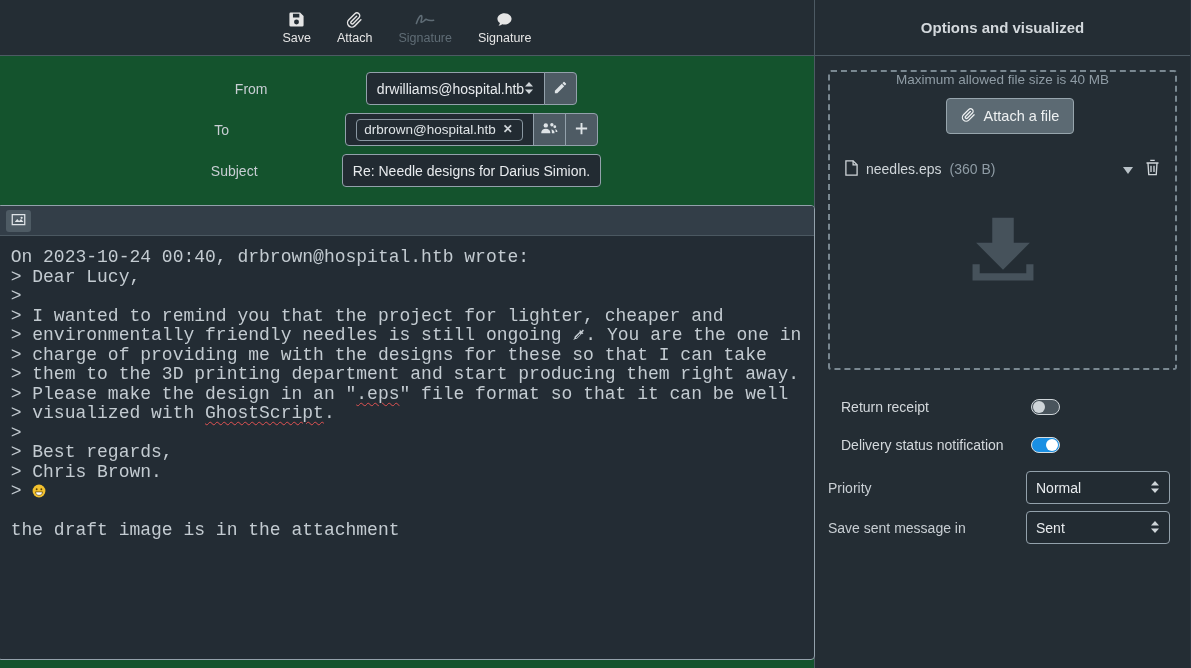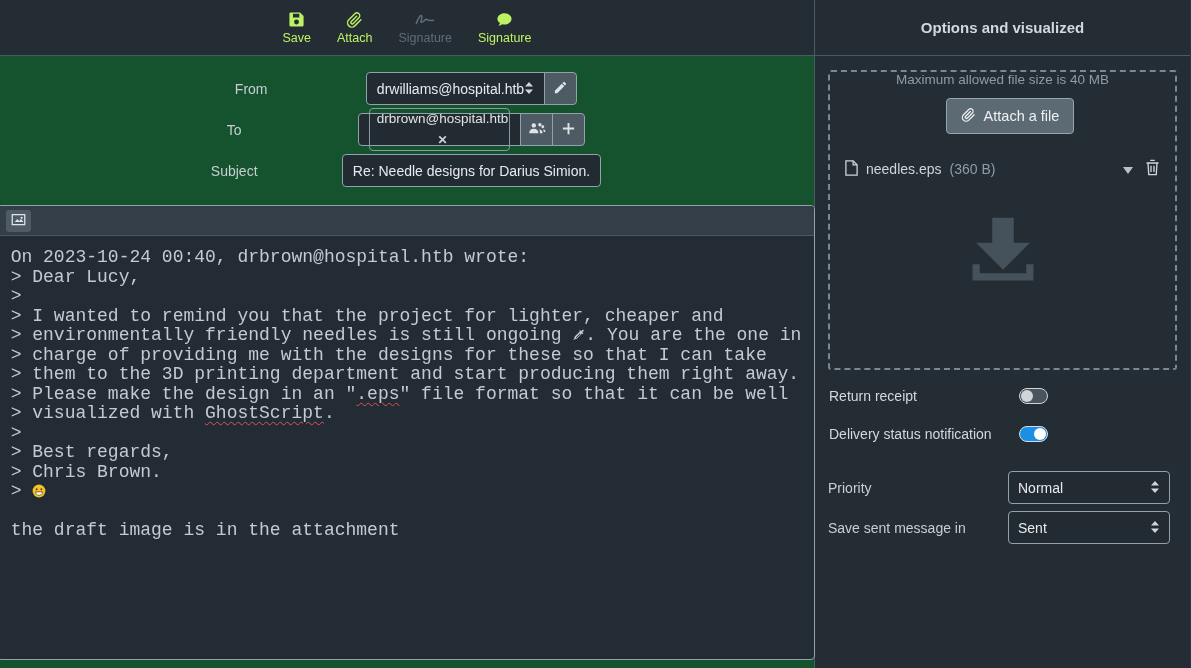--- a/index.html
+++ b/index.html
@@ -11,21 +11,21 @@
   }
   
   .left-col { width:815px; display:flex; flex-direction:column; border-right:1px solid #4d5a63; }
   .right-col { width:375px; background:#242d34; display:flex; flex-direction:column; }
 
   
   .topbar {
     height:56px; background:#242d34; border-bottom:1px solid #4d5a63;
     display:flex; align-items:center; justify-content:center; gap:26px; flex:none;
   }
-  .tb-btn { display:flex; flex-direction:column; align-items:center; gap:3px; color:#bef264; cursor:pointer; }
+  .tb-btn { display:flex; flex-direction:column; align-items:center; gap:3px; color:#e5e5e5; cursor:pointer; }
   .tb-btn svg { display:block; }
   .tb-btn .tb-label { font-size:12.5px; }
   .tb-btn.disabled { color:#5f6c75; }
 
   
   .form-area { flex:1; background:#14532d; padding-top:16px; display:flex; flex-direction:column;align-items:center; }
   .form-row { display:flex; align-items:center; margin:0 16px 8px 14px; }
   .form-label { width:131px; color:#c8ced3; font-size:14px; flex:none; }
   .field-group { flex:1; display:flex; }
   .input-box {
@@ -35,22 +35,22 @@
   .grow { flex:1; }
   .rounded-left { border-radius:4px 0 0 4px; }
   .rounded-right { border-radius:0 4px 4px 0; margin-left:-1px; }
   .no-radius { border-radius:0; margin-left:-1px; }
   .group-btn {
     width:33px; height:33px; background:#4e5b64; border:1px solid #93a1ab;
     display:flex; align-items:center; justify-content:center; color:#dfe4e7; cursor:pointer; flex:none;
   }
   .sel-arrows { margin-left:auto; color:#cfd5d9; }
   .chip {
-    border:1px solid #8a98a2; border-radius:4px; padding:2px 1px 3px 7px;
-    display:inline-flex; align-items:center; gap:7px; font-size:13.5px; color:#dfe4e7;flex-direction:column;
+    border:1px solid #8a98a2; border-radius:4px; padding:2px 9px 3px 7px;
+    display:inline-flex; align-items:center; gap:7px; font-size:13.5px; color:#dfe4e7;
   }
   .chip .chip-x { font-weight:bold; font-size:12px; color:#cfd5d9; cursor:pointer; }
 
   
   .editor {
     margin:10px 16px 8px 14px; flex:1;
     border:1px solid #93a1ab; border-radius:4px; overflow:hidden;
     display:flex; flex-direction:column; background:#232c34;
   }
   .editor-toolbar {
@@ -92,39 +92,39 @@
   .file-row {
     margin-top:25px; width:100%; padding:0 15px;
     display:flex; align-items:center; gap:8px; font-size:14px;
   }
   .file-name { color:#cfd5d9; }
   .file-size { color:#8f9ca5; }
   .file-actions { margin-left:auto; display:flex; align-items:center; gap:12px; }
   .dl-icon { margin-top:28px; color:#46525b; }
 
   .toggles { margin-top:18px; }
-  .toggle-row { height:38px; display:flex; padding-left:1px; }
+  .toggle-row { height:38px; display:flex; align-items:center; padding-left:1px;margin-left:12px; }
   .toggle-label { color:#d3d8dc; font-size:14px; }
   .switch {
     position:absolute; left:191px;
     width:29px; height:16px; border:1px solid #cfd5d9; border-radius:9px;
     background:#49545c; cursor:pointer;
   }
   .toggle-row { position:relative; }
   .switch .knob {
     position:absolute; top:1px; left:1px; width:12px; height:12px;
     border-radius:50%; background:#cfd5d9;
   }
   .switch.on { background:#1a8fe3; border-color:#d7dde0; }
   .switch.on .knob { left:auto; right:1px; background:#ffffff; }
 
   .select-row { display:flex; align-items:center; margin-top:7px; position:relative; height:33px; }
   .select-row .form-label { width:auto; }
   .select-box {
-    position:absolute; left:180px; right:7px; top:0; height:33px;
+    position:absolute; left:198px; right:7px; top:0; height:33px;
     background:#222b32; border:1px solid #93a1ab; border-radius:4px;
     display:flex; align-items:center; padding:0 9px; color:#e8ebee; font-size:14px; cursor:pointer;
   }
 </style>
 </head>
 <body>
 
 <div class="left-col">
 
   <div class="topbar">

